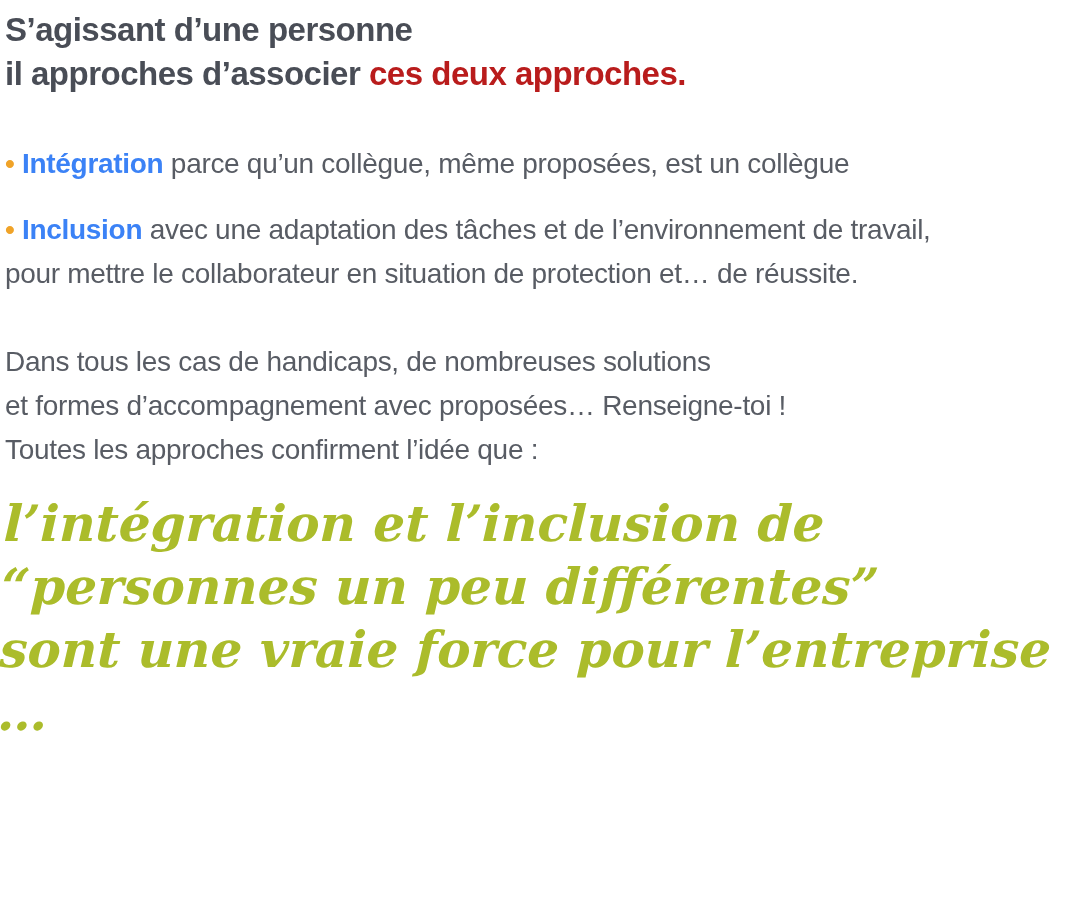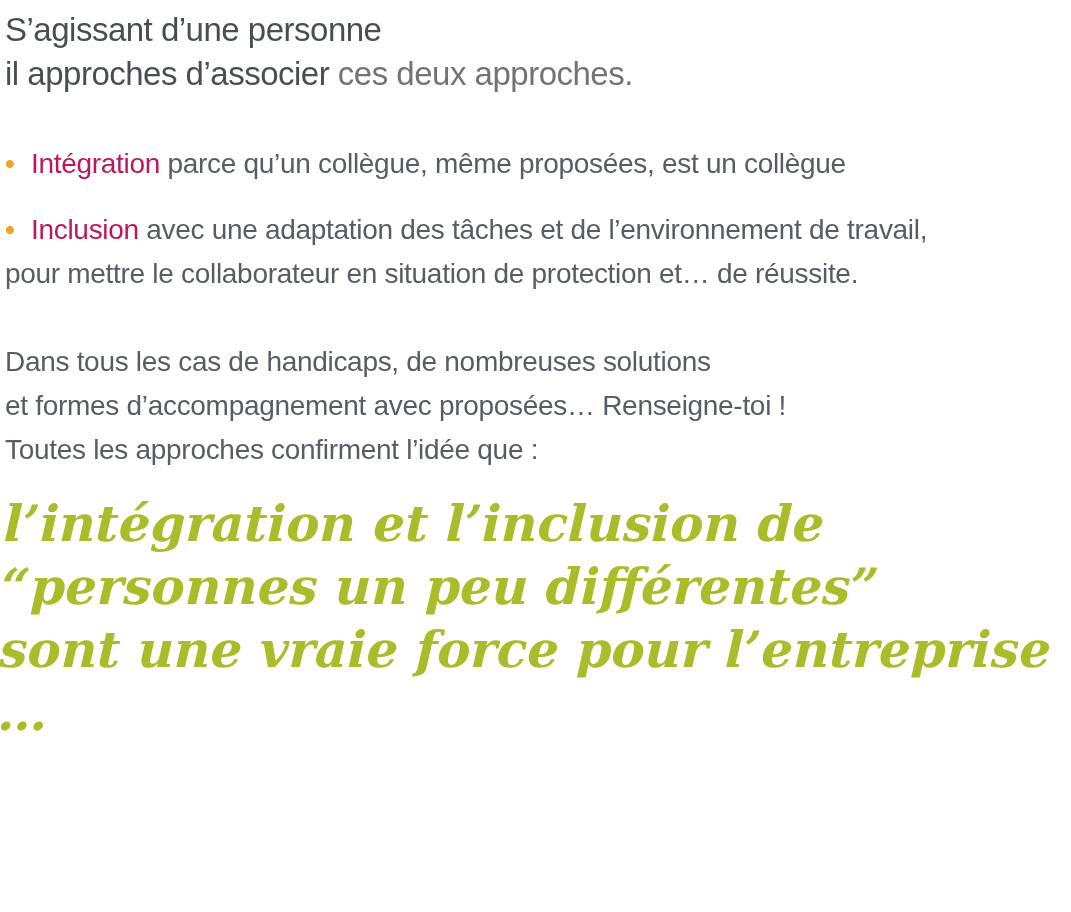--- a/index.html
+++ b/index.html
@@ -14,44 +14,43 @@
     height: 912px;
     background: #ffffff;
     overflow: hidden;
     box-sizing: border-box;
     padding: 8px 0 0 5px;
   }
   
   .heading {
     font-size: 33px;
     line-height: 44px;
-    font-weight: normal;
+    font-weight: bold;
     color: #494d56;
     letter-spacing: -0.5px;
     margin: 0 0 46px 0;
   }
   .heading .hl {
-    color: #737373;
+    color: #b91c1c;
     margin-top: 6px;
   }
   
   .body-block {
     font-size: 28px;
     line-height: 44px;
     color: #585c64;
     letter-spacing: -0.3px;
     margin: 0;
   }
   .bullet-block-1 { margin-bottom: 22px; }
   .bullet-block-2 { margin-bottom: 44px; }
   .para-block { margin-bottom: 20px; }
   .term {
-    color: #be185d;
-    font-weight: normal;
-    margin-left: 9px;
+    color: #3b82f6;
+    font-weight: bold;
   }
   .bullet-dot {
     color: #f0a328;
     font-weight: bold;
   }
   
   .quote {
     font-family: "DejaVu Serif", serif;
     font-style: italic;
     font-weight: bold;

